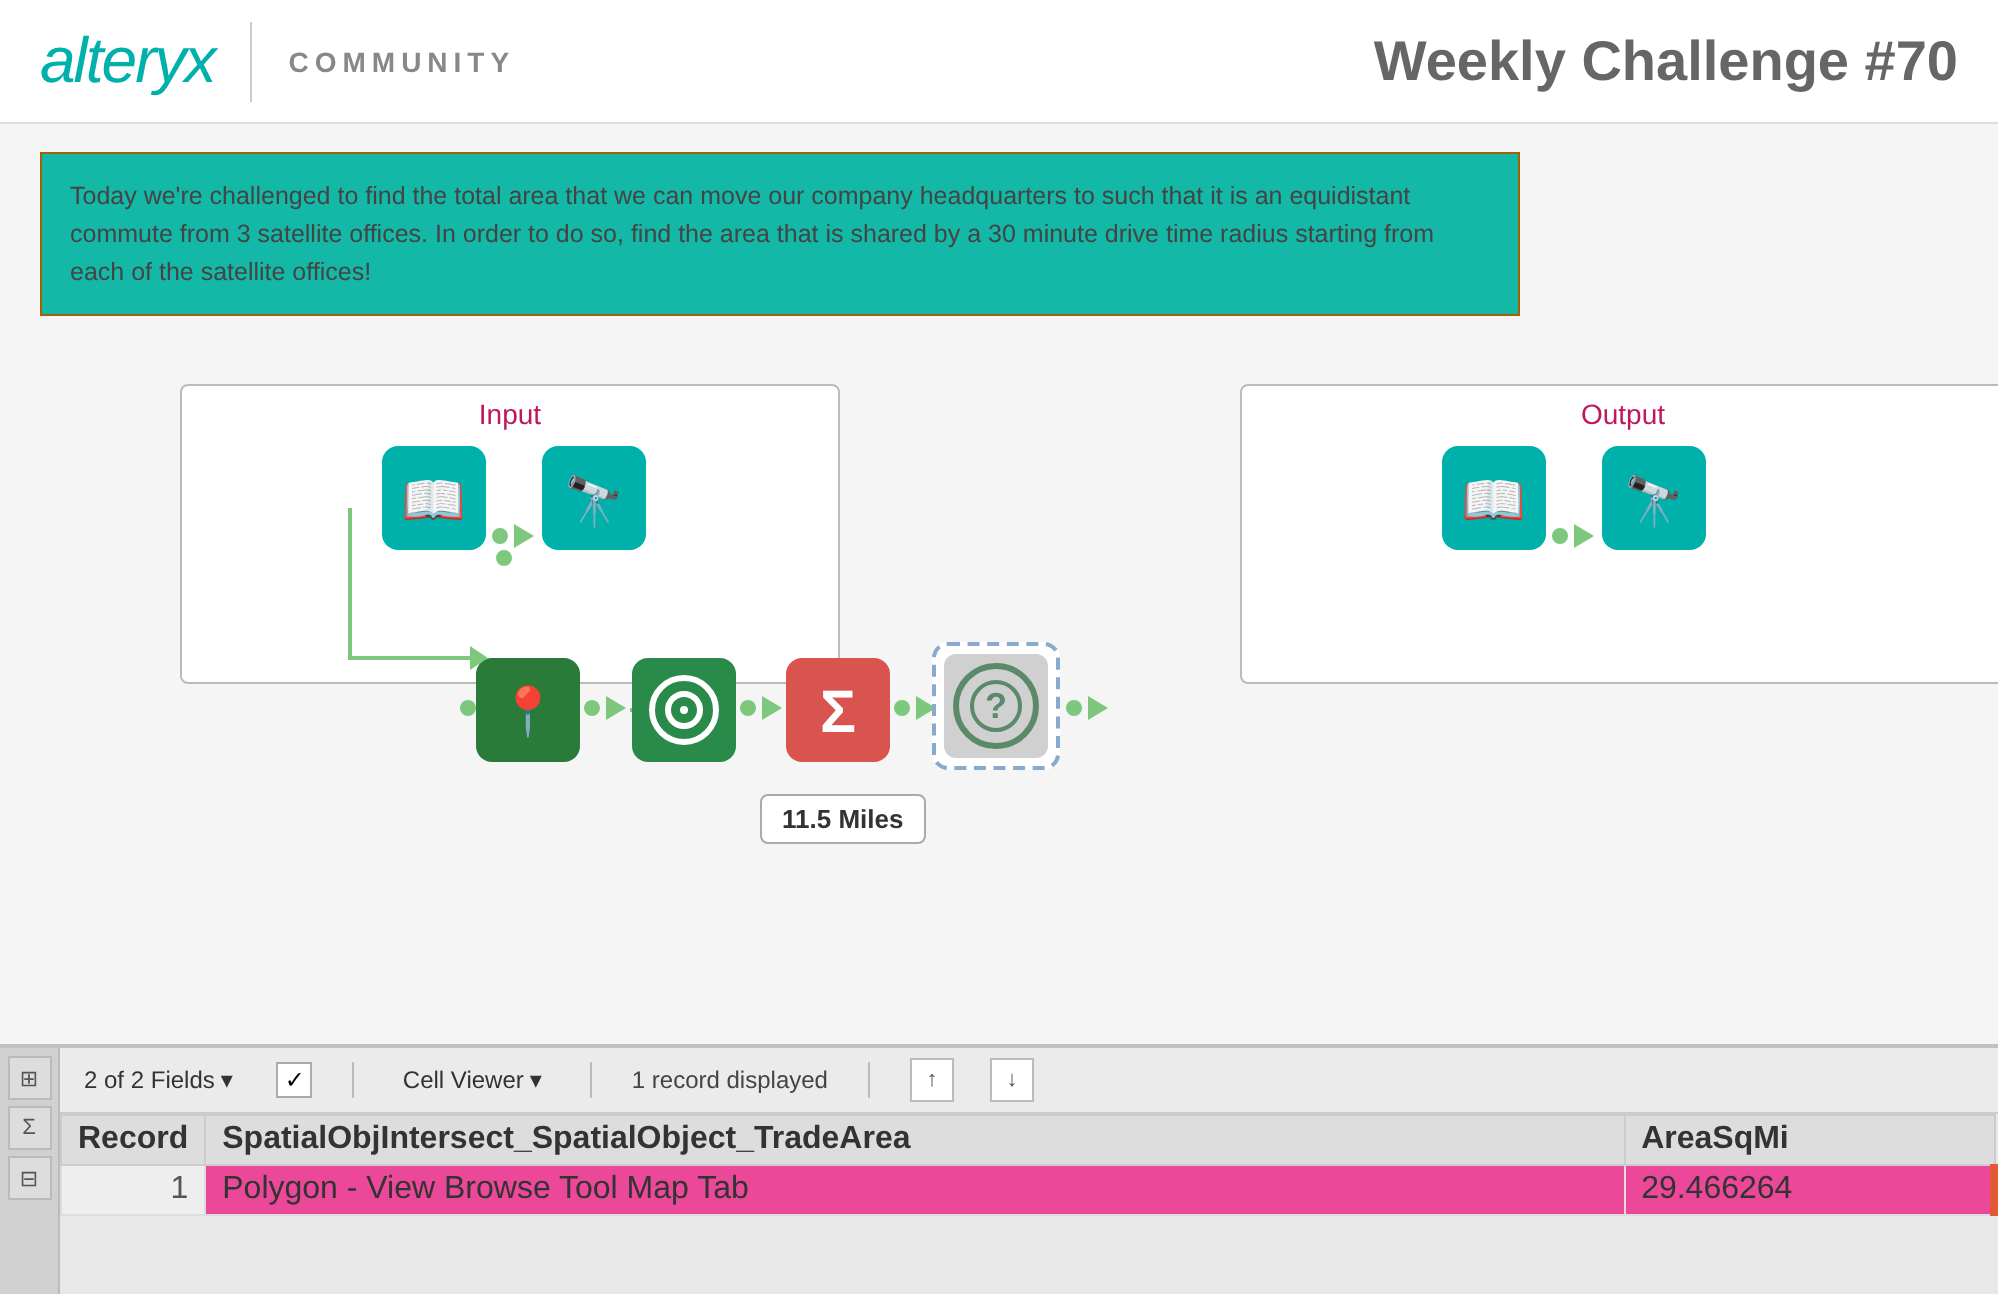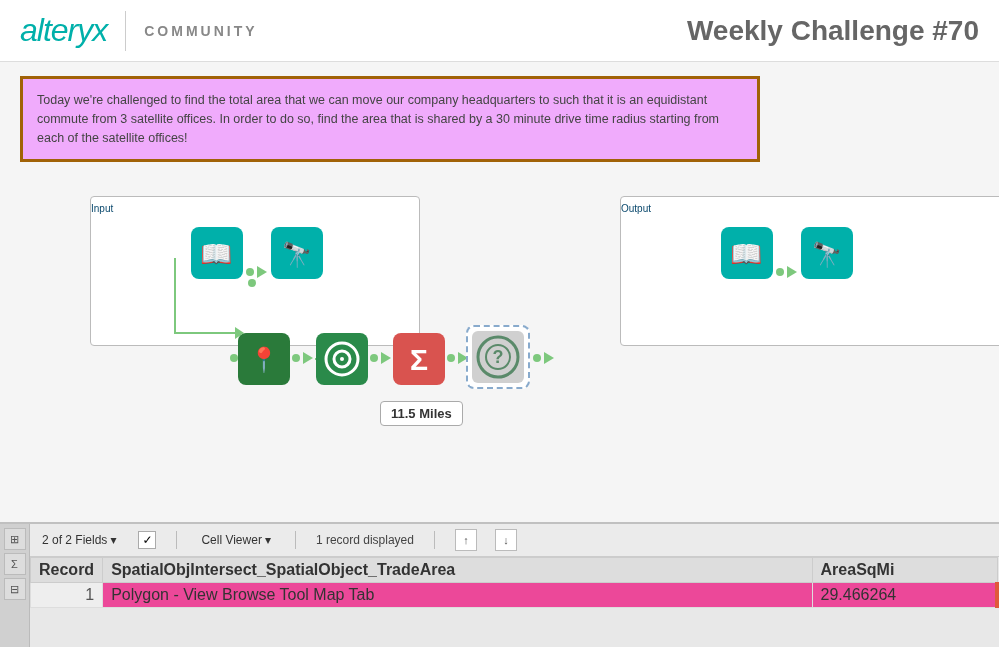--- a/index.html
+++ b/index.html
@@ -49,22 +49,22 @@
     
     .canvas-area {
       background: #f5f5f5;
       padding: 14px 20px 0 20px;
       height: 490px;
       position: relative;
     }
 
     
     .description-box {
-      background: #f0abfc;
-      border: 3px solid #a16207;
+      background: #14b8a6;
+      border: 1px solid #a16207;
       padding: 12px 14px;
       font-size: 12.5px;
       color: #444;
       line-height: 1.5;
       margin-bottom: 14px;
       max-width: 740px;
     }
 
     
     .workflow {
@@ -74,22 +74,23 @@
     }
 
     
     .wf-box {
       position: absolute;
       background: white;
       border: 1.5px solid #bbb;
       border-radius: 4px;
     }
     .wf-box-label {
-      font-size: 10px;
-      color: #0c4a6e;
+      text-align: center;
+      font-size: 14px;
+      color: #be185d;
       padding-top: 6px;
     }
 
     
     .wf-svg {
       position: absolute;
       top: 0; left: 0;
       width: 100%;
       height: 100%;
       pointer-events: none;

